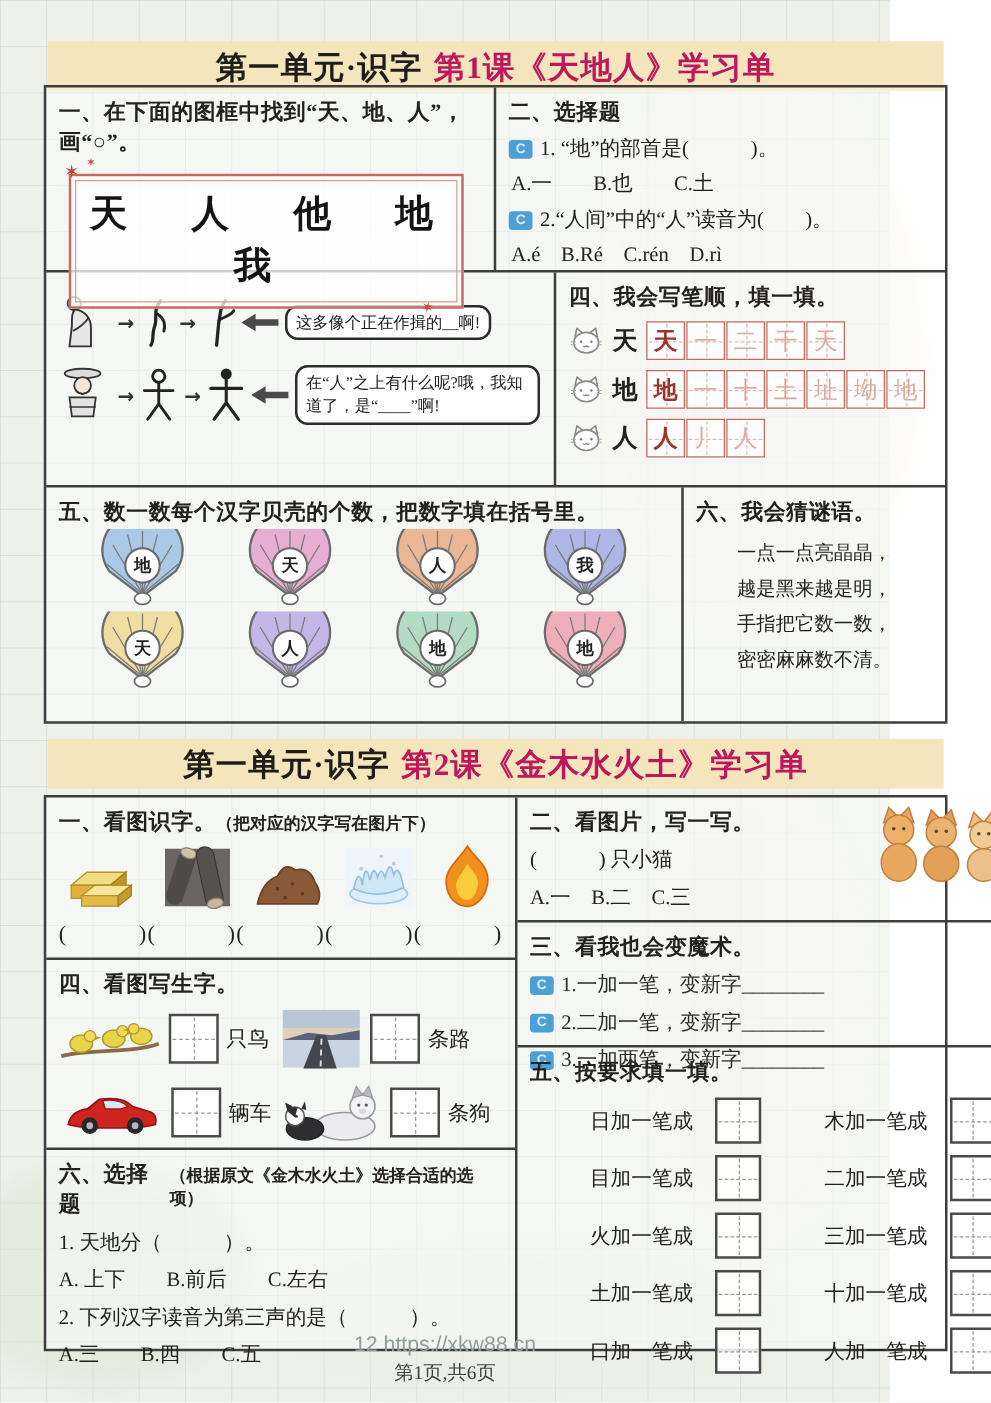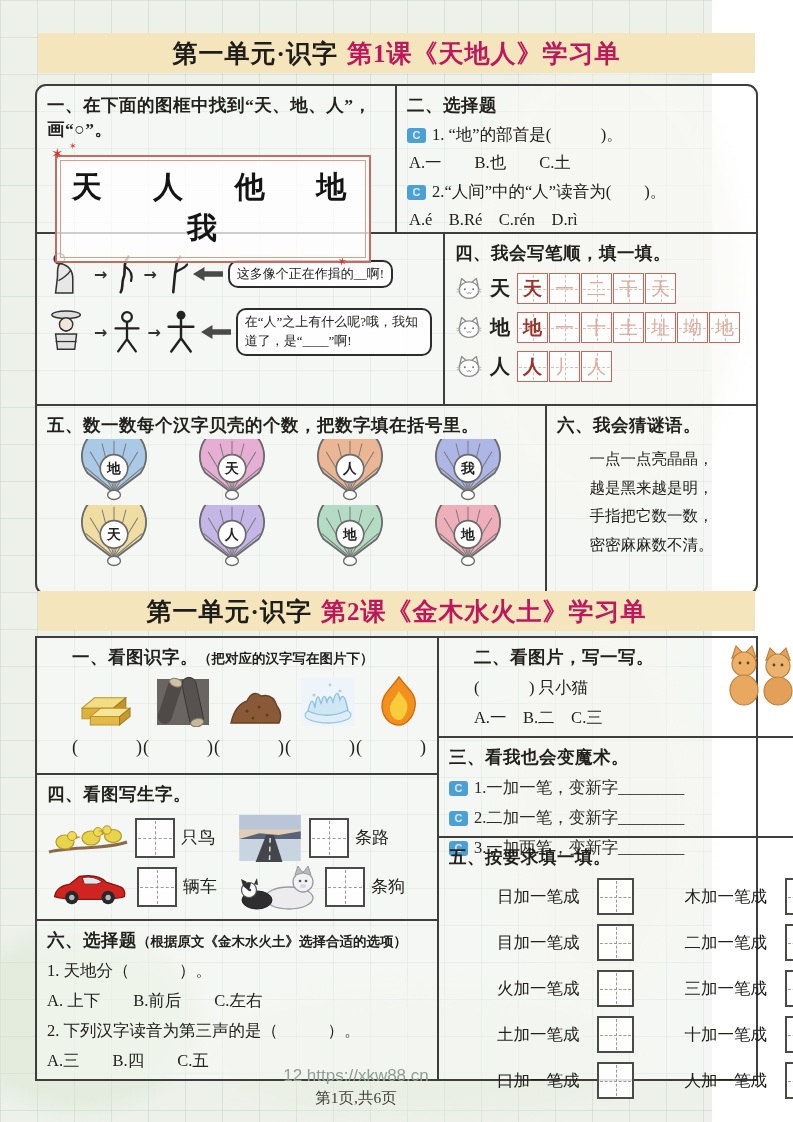--- a/index.html
+++ b/index.html
@@ -18,21 +18,21 @@
   .blob4{right:10px;top:620px;width:200px;height:380px;background:#f1f0e6;opacity:.45;filter:blur(10px);}
 
   .hdr{position:absolute;left:38px;width:717px;height:40px;background:#f5e5bc;
        display:flex;align-items:center;justify-content:center;gap:9px;
        font-size:25px;font-weight:700;letter-spacing:1px;}
   .hdr .t-black{color:#1f1d19;}
   .hdr .t-red{color:#be185d;}
   .hdr1{top:33px;} .hdr2{top:591px;}
 
   .tbl{position:absolute;left:35px;width:719px;border:2px solid #3e3e3c;background:rgba(255,255,255,.42);}
-  .tbl1{top:84px;border-radius:11px;}
+  .tbl1{top:68px;}
   .tbl2{top:636px;height:441px;display:flex;}
   .row{display:flex;border-top:2px solid #3e3e3c;}
   .row:first-child{border-top:none;}
   .cell{padding:7px 10px;box-sizing:border-box;}
   .b-r{border-right:2px solid #3e3e3c;}
   .sec-title{font-size:17.5px;font-weight:700;letter-spacing:.5px;}
   .q{font-size:16.5px;margin-top:7px;display:flex;align-items:center;gap:6px;}
   .opts{font-size:16.5px;margin-top:6px;padding-left:2px;}
 
   .badge{flex:0 0 auto;width:19px;height:15px;background:#4da0d4;border-radius:3px;
@@ -76,30 +76,30 @@
 
   
   .riddle{font-size:15.5px;text-align:center;line-height:1.85;margin-top:8px;}
   .riddle-ans{font-size:16px;text-align:center;margin-top:4px;}
 
   
   .col{box-sizing:border-box;display:flex;flex-direction:column;}
   .col-l{width:413px;border-right:2px solid #3e3e3c;}
   .col-r{flex:1;}
   .scell{padding:7px 10px;box-sizing:border-box;border-top:2px solid #3e3e3c;}
-  .scell:first-child{border-top:none;margin-left:25px;}
+  .scell:first-child{border-top:none;}
   .title-note{font-size:13.5px;font-weight:600;}
   .imgs-row{display:flex;align-items:flex-end;gap:2px;margin-top:6px;justify-content:space-between;padding:0 2px;}
   .brackets{font-size:18px;margin-top:8px;text-align:center;letter-spacing:1px;white-space:nowrap;}
 
   .tz{position:relative;flex:0 0 auto;width:36px;height:36px;border:2px solid #4a4a48;background:rgba(255,255,255,.85);}
   .tz::before{content:"";position:absolute;left:1px;right:1px;top:50%;border-top:1.5px dashed #9a9a9a;}
   .tz::after{content:"";position:absolute;top:1px;bottom:1px;left:50%;border-left:1.5px dashed #9a9a9a;}
 
-  .pic-grid{display:grid;grid-template-columns:1fr 1fr;row-gap:2px;margin-top:8px;}
+  .pic-grid{display:grid;grid-template-columns:1fr 1fr;row-gap:12px;margin-top:8px;}
   .pic-item{display:flex;align-items:center;gap:6px;}
   .pic-item .lbl{font-size:17px;}
 
   .magic-line{display:flex;align-items:center;gap:6px;font-size:16.5px;margin-top:8px;color:#2a2a28;}
   .fill2-row{display:flex;align-items:center;gap:18px;margin-top:9px;font-size:16.5px;white-space:nowrap;margin-left:48px;}
   .fill2-row .tz{width:33px;height:33px;}
   .gap18{width:14px;flex:0 0 auto;}
 
   .kittens{position:absolute;right:6px;top:6px;}
   .rel{position:relative;}

